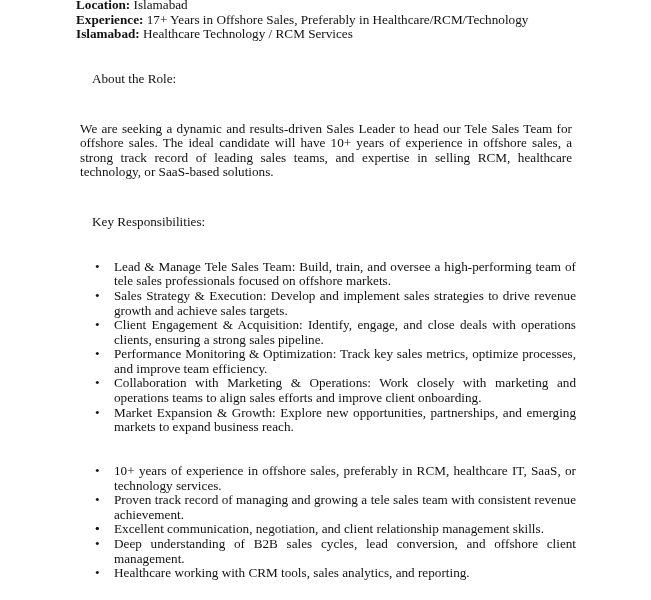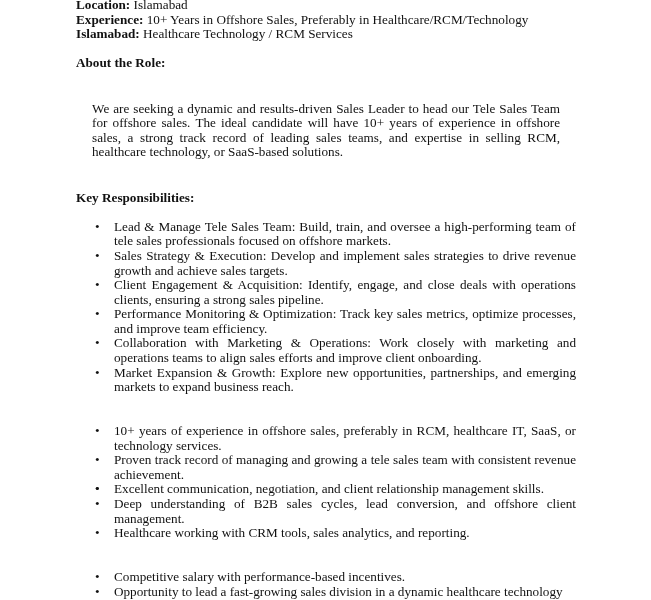--- a/index.html
+++ b/index.html
@@ -22,25 +22,25 @@
       left: 76px;
       top: 0px;
       width: 500px;
     }
     .meta-line {
       margin: 0;
       white-space: nowrap;
     }
     .meta-line b { font-weight: bold; }
     .section-heading {
-      font-weight: bold;
-      margin: 0;
+      font-weight: normal;
+      margin: 16px;
     }
     .para {
-      margin: 16px;
+      margin: 4px;
       text-align: justify;
     }
     ul.bullets {
       list-style: none;
       margin: 0;
       padding: 0;
     }
     ul.bullets li {
       position: relative;
       padding-left: 38px;
@@ -54,21 +54,21 @@
     ul.bullets li b { font-weight: normal; }
     .gap { height: 14.6px; }
   </style>
 </head>
 <body>
 
 <div class="page">
 
   <div style="margin-top:-2px;">
     <p class="meta-line"><b>Location:</b> <span>Islamabad</span></p>
-    <p class="meta-line"><b>Experience:</b> <span>10+ Years in Offshore Sales, Preferably in Healthcare/RCM/Technology</span></p>
+    <p class="meta-line"><b>Experience:</b> <span>17+ Years in Offshore Sales, Preferably in Healthcare/RCM/Technology</span></p>
     <p class="meta-line"><b>Islamabad:</b> <span>Healthcare Technology / RCM Services</span></p>
   </div>
 
   <div class="gap"></div>
   <p class="section-heading">About the Role:</p>
   <div class="gap"></div>
   <p class="para">We are seeking a dynamic and results-driven Sales Leader to head our Tele Sales Team for offshore sales. The ideal candidate will have 10+ years of experience in offshore sales, a strong track record of leading sales teams, and expertise in selling RCM, healthcare technology, or SaaS-based solutions.</p>
 
   <div class="gap"></div>
   <p class="section-heading">Key Responsibilities:</p>

